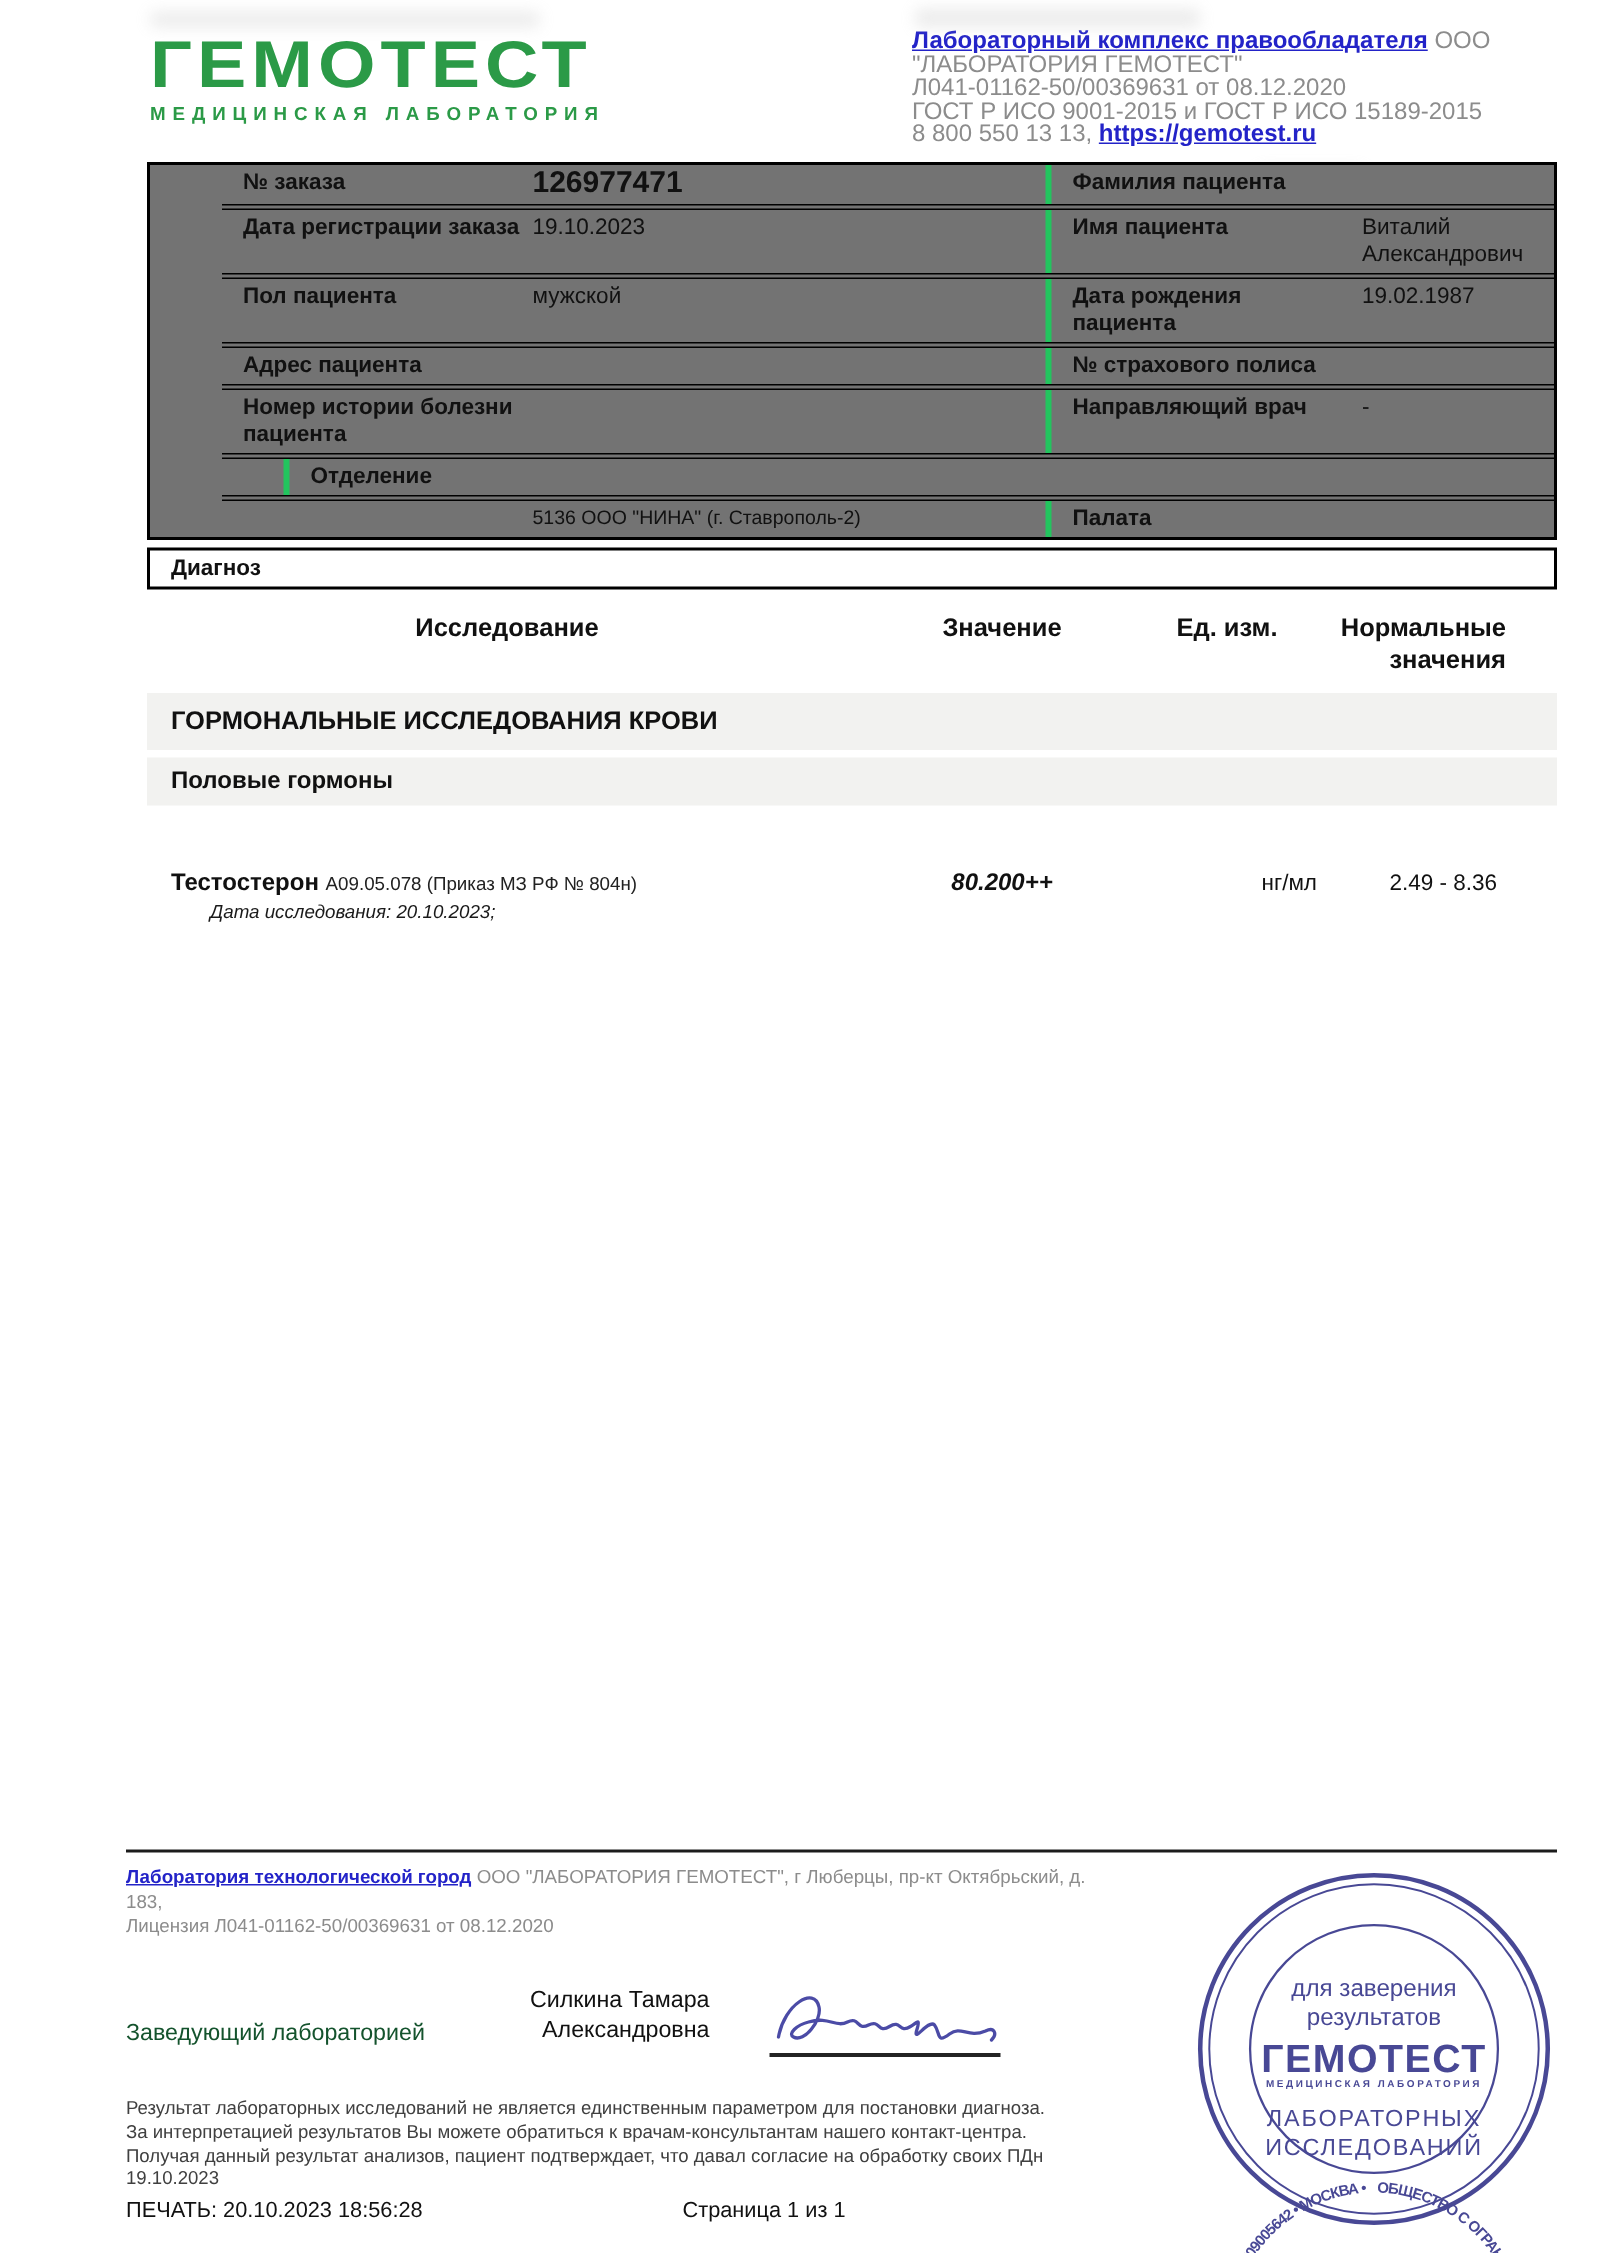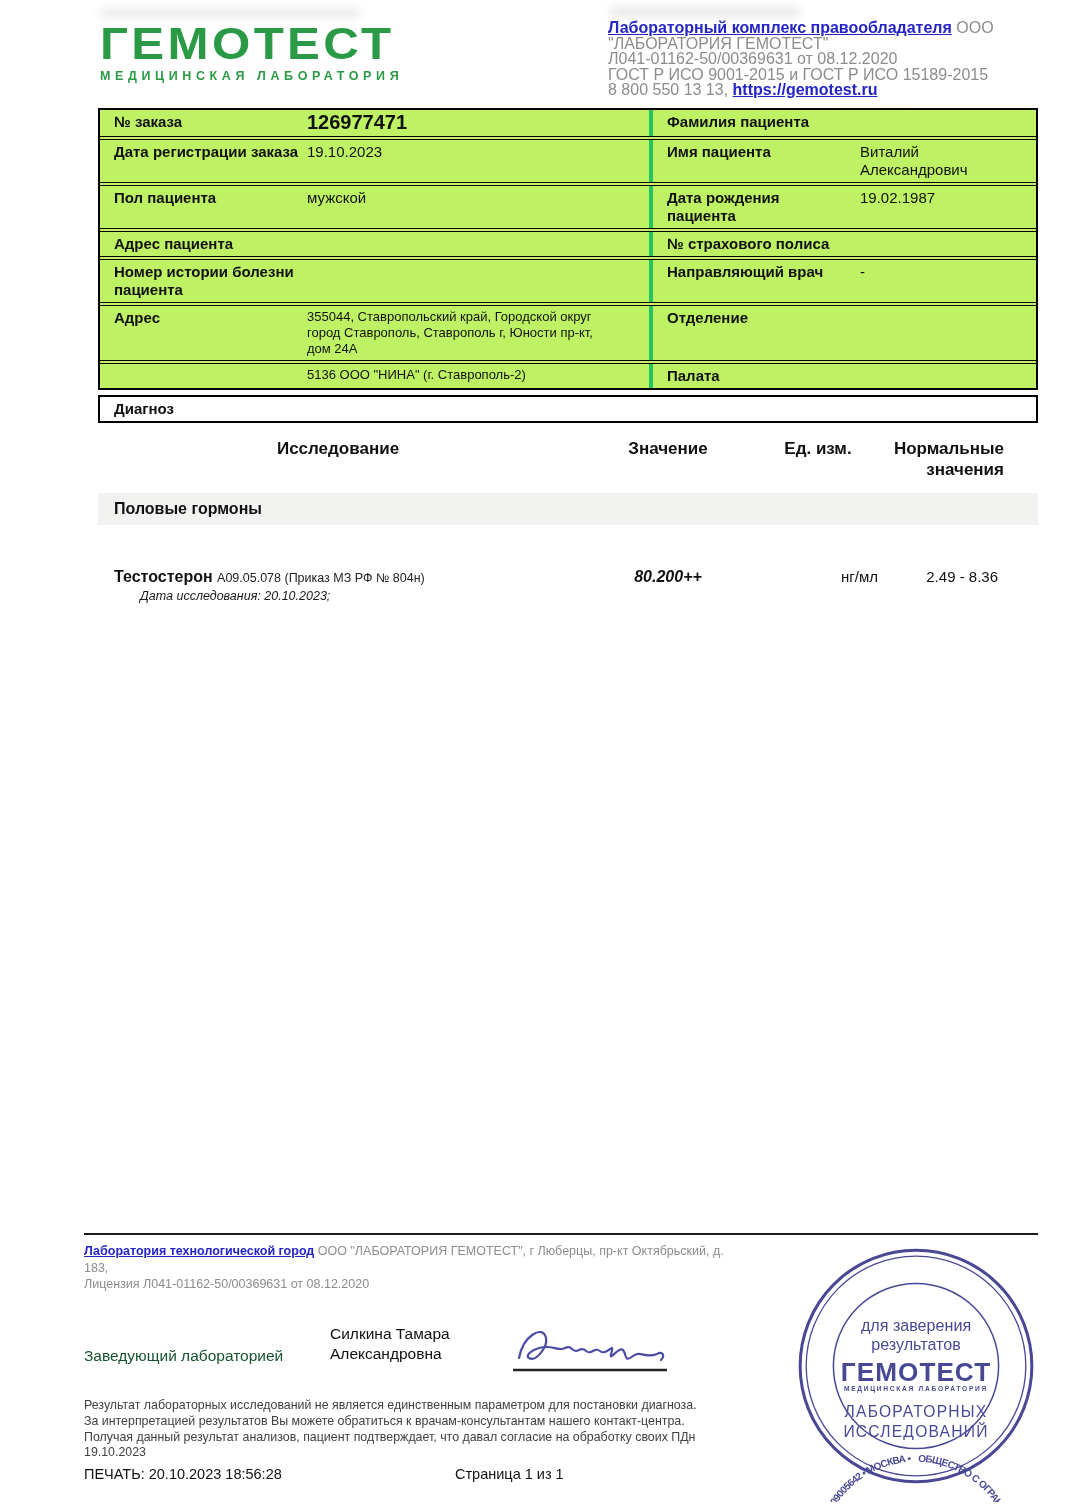--- a/index.html
+++ b/index.html
@@ -20,21 +20,21 @@
     margin-top: 3px;
   }
   .lic { position: absolute; left: 608px; top: 20px; width: 440px;
          font-size: 16px; line-height: 15.5px; color: #8c8c8c; }
   .lnk { color: #2323c8; font-weight: bold; text-decoration: underline; cursor: pointer; }
 
   .smudge { position: absolute; background: #bdbdbd; opacity: .3; filter: blur(5px); border-radius: 4px; }
 
   
   .content { position: absolute; left: 98px; top: 108px; width: 940px; }
-  .obox { border: 2px solid #000; background: #bef264; }
+  .obox { border: 2px solid #000; background: #737373; padding-left: 48px; }
   .orow { display: flex; }
   .orow + .orow { border-top: 1px solid #000; margin-top: 2px; }
   .orow { border-bottom: 1px solid #000; }
   .orow:last-child { border-bottom: none; }
   .ocell-l { width: 508px; display: flex; }
   .ocell-r { flex: 1; border-left: 4px solid #22c55e; display: flex; margin-left: 41px; }
   .olabel { width: 205px; padding: 3px 6px 3px 14px; font-weight: bold; font-size: 15px; line-height: 18px; }
   .ovalue { flex: 1; padding: 3px 8px 3px 2px; font-size: 15px; line-height: 18px; }
   .ovalue.big { font-weight: bold; font-size: 20px; line-height: 21px; padding-top: 2px; }
   .ovalue.small { font-size: 13px; line-height: 16px; }
@@ -58,21 +58,21 @@
   .rval { text-align: center; font-weight: bold; font-style: italic; font-size: 16px; }
   .runit { text-align: right; font-size: 15px; margin-top: 33px; }
   .rnorm { text-align: right; padding-right: 40px; font-size: 15px; }
   .rnote { margin-top: 3px; padding-left: 42px; font-style: italic; font-size: 12.5px; color: #1a1a1a; }
 
   
   .footer-line { position: absolute; left: 84px; top: 1233px; width: 954px; height: 2px; background: #1c1c1c; }
   .footer-org { position: absolute; left: 84px; top: 1243px; width: 640px;
                 font-size: 12.5px; line-height: 16.5px; color: #8c8c8c; }
   .sig-title { position: absolute; left: 84px; top: 1347px; font-size: 15.5px; color: #14532d; }
-  .sig-name  { position: absolute; left: 330px; top: 1324px; width: 155px; text-align: left;
+  .sig-name  { position: absolute; left: 318px; top: 1324px; width: 155px; text-align: right;
                font-size: 15.5px; line-height: 20px; color: #111; }
   .sig-img { position: absolute; left: 505px; top: 1316px; }
   .disclaimer { position: absolute; left: 84px; top: 1398px; width: 665px;
                 font-size: 12.4px; line-height: 15.8px; color: #404040; }
   .print-label { position: absolute; left: 84px; top: 1466px; font-size: 14.5px; color: #111; }
   .page-label  { position: absolute; left: 455px; top: 1466px; font-size: 14.5px; color: #111; }
 
   
   .stamp { position: absolute; left: 780px; top: 1230px; width: 272px; height: 272px; opacity: .93; }
   .stamp text { fill: #3b3b8d; font-family: "Liberation Sans", sans-serif; }
@@ -152,24 +152,20 @@
         <div class="ocell-l">
           <div class="olabel">Номер истории болезни пациента</div>
           <div class="ovalue"></div>
         </div>
         <div class="ocell-r">
           <div class="olabel">Направляющий врач</div>
           <div class="ovalue">-</div>
         </div>
       </div>
       <div class="orow">
-        <div class="ocell-l">
-          <div class="olabel">Адрес</div>
-          <div class="ovalue small">355044, Ставропольский край, Городской округ город Ставрополь, Ставрополь г, Юности пр-кт, дом 24А</div>
-        </div>
         <div class="ocell-r">
           <div class="olabel">Отделение</div>
           <div class="ovalue"></div>
         </div>
       </div>
       <div class="orow">
         <div class="ocell-l">
           <div class="olabel"></div>
           <div class="ovalue small">5136 ООО  "НИНА" (г. Ставрополь-2)</div>
         </div>
@@ -187,20 +183,21 @@
       </div>
     </div>
 
     <div class="results">
       <div class="rhead">
         <div class="c1">Исследование</div>
         <div class="c2">Значение</div>
         <div class="c3">Ед. изм.</div>
         <div class="c4">Нормальные значения</div>
       </div>
+      <div class="band sec">ГОРМОНАЛЬНЫЕ ИССЛЕДОВАНИЯ КРОВИ</div>
       <div class="band sub">Половые гормоны</div>
       <div class="rrow">
         <div>
           <span class="rname">Тестостерон</span>
           <span class="rcode">А09.05.078 (Приказ МЗ РФ № 804н)</span>
         </div>
         <div class="rval">80.200++</div>
         <div class="runit">нг/мл</div>
         <div class="rnorm">2.49 - 8.36</div>
       </div>

